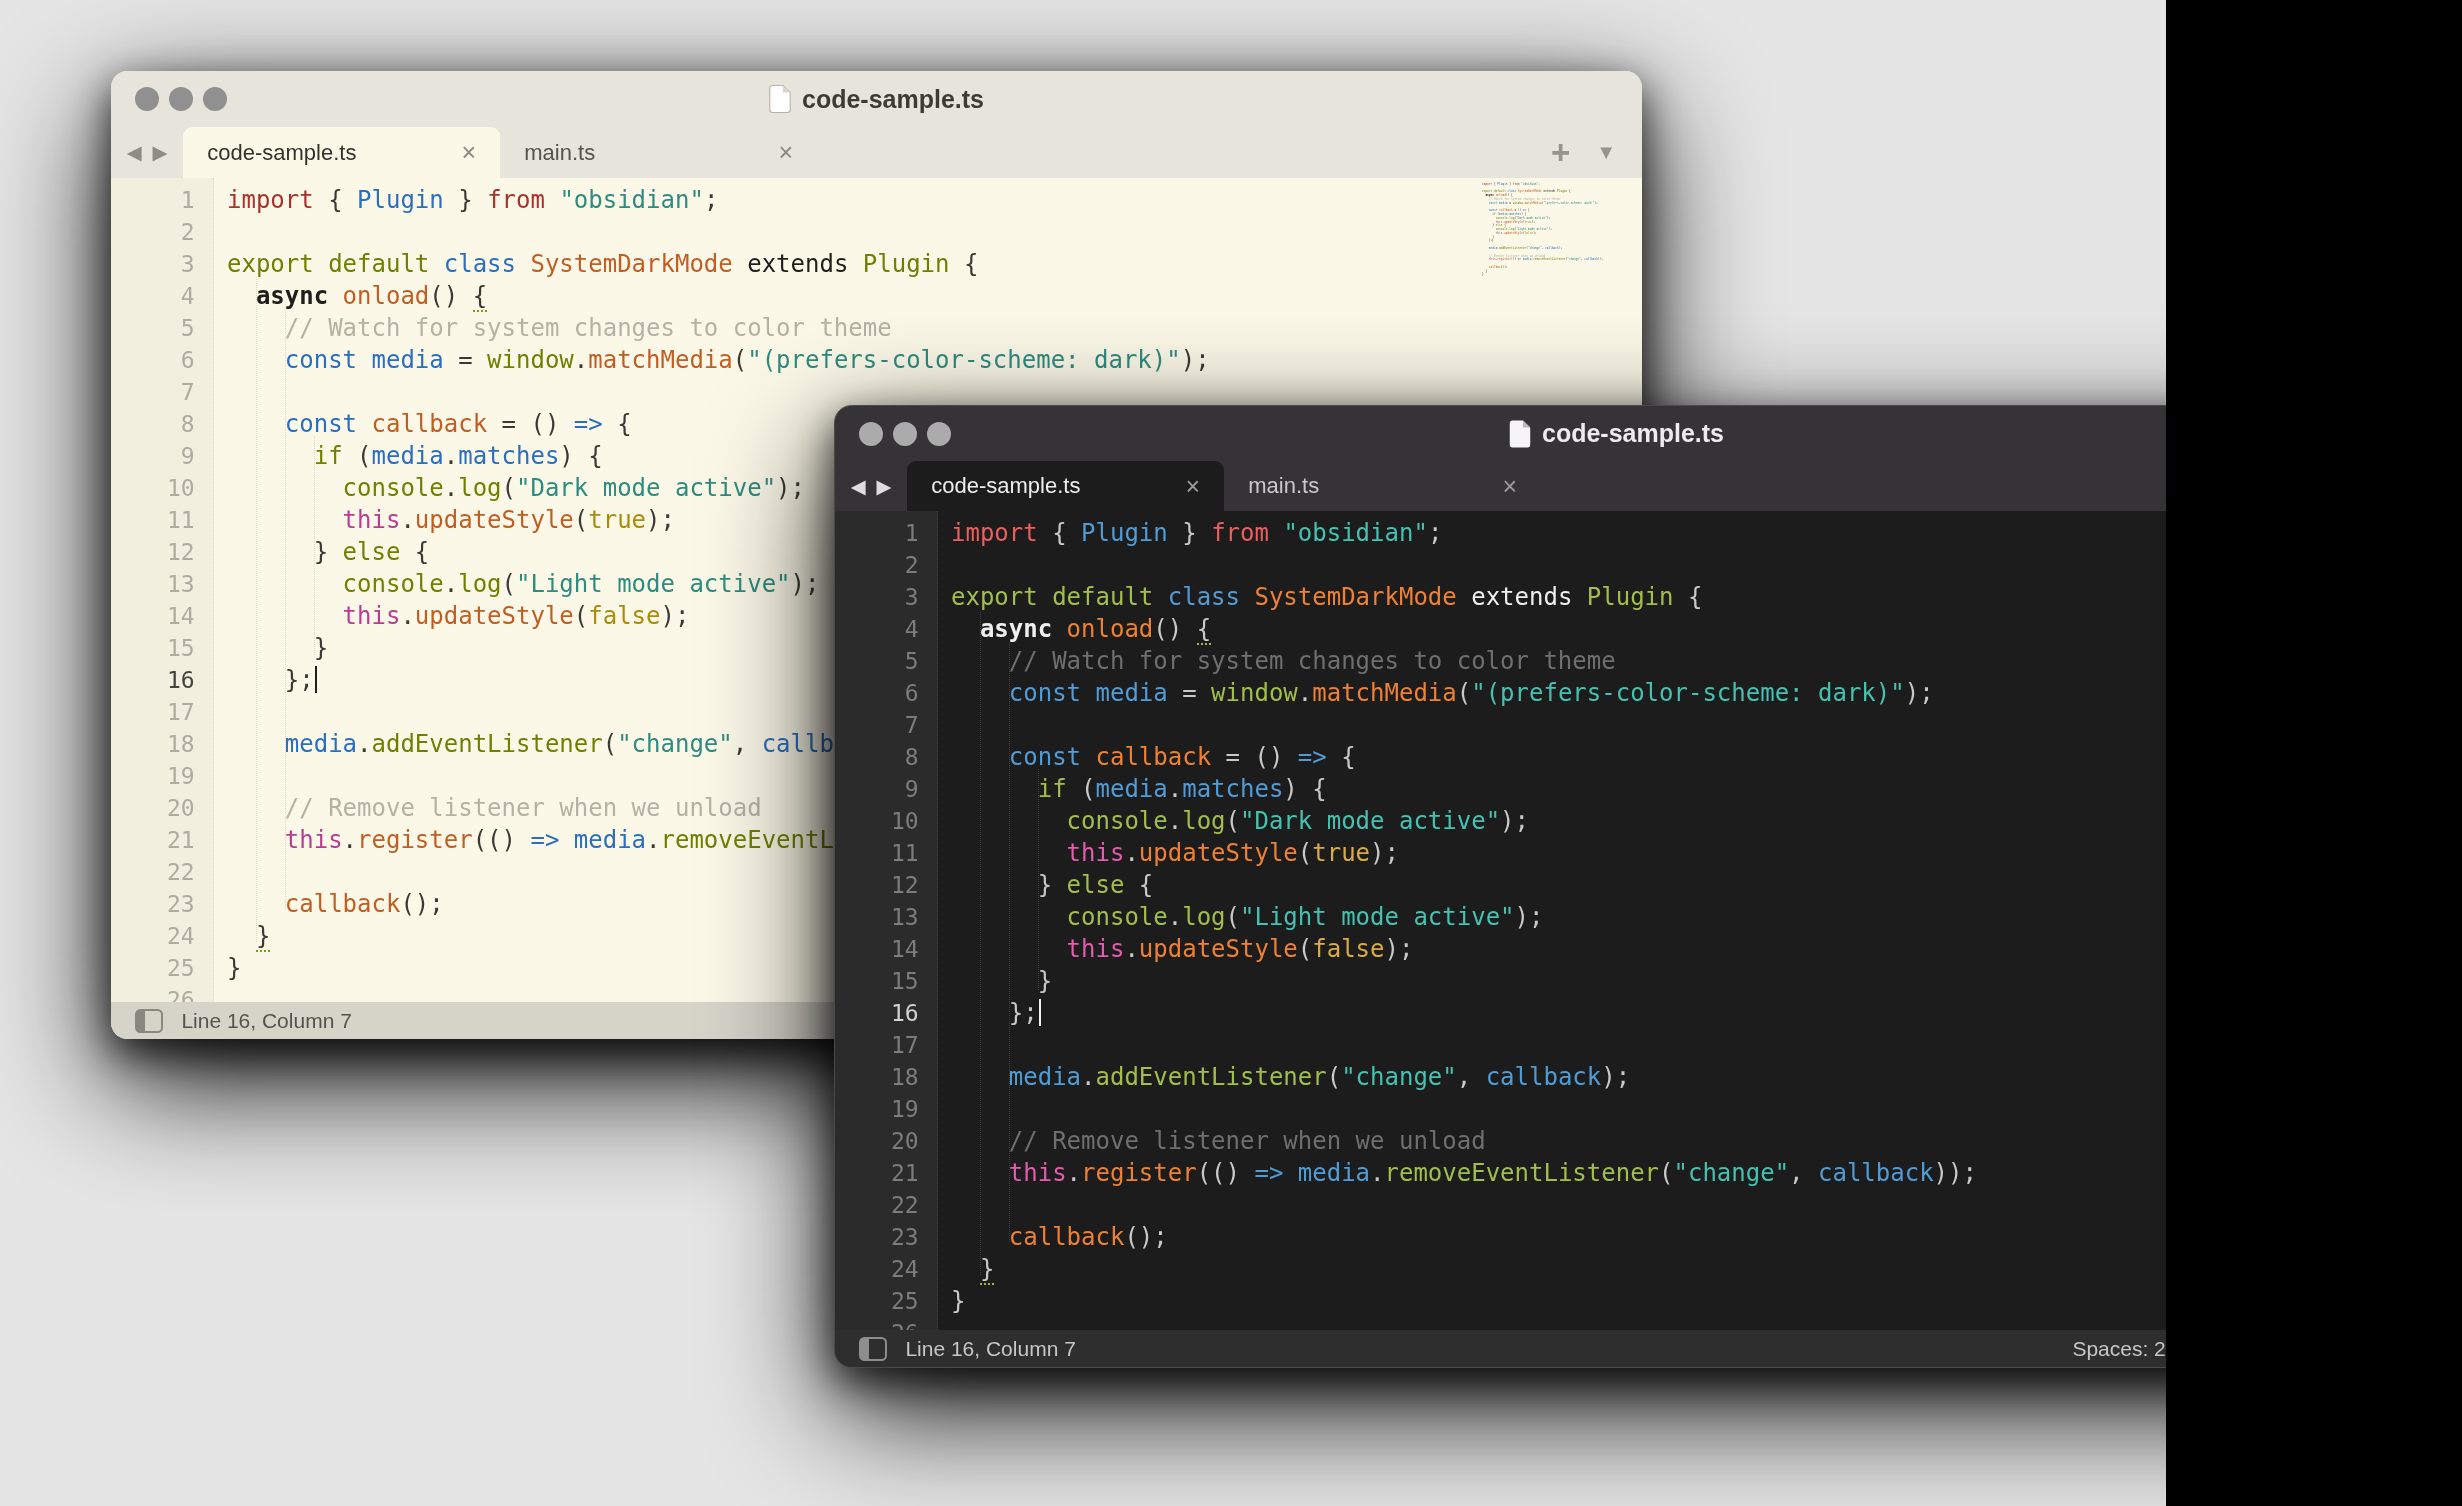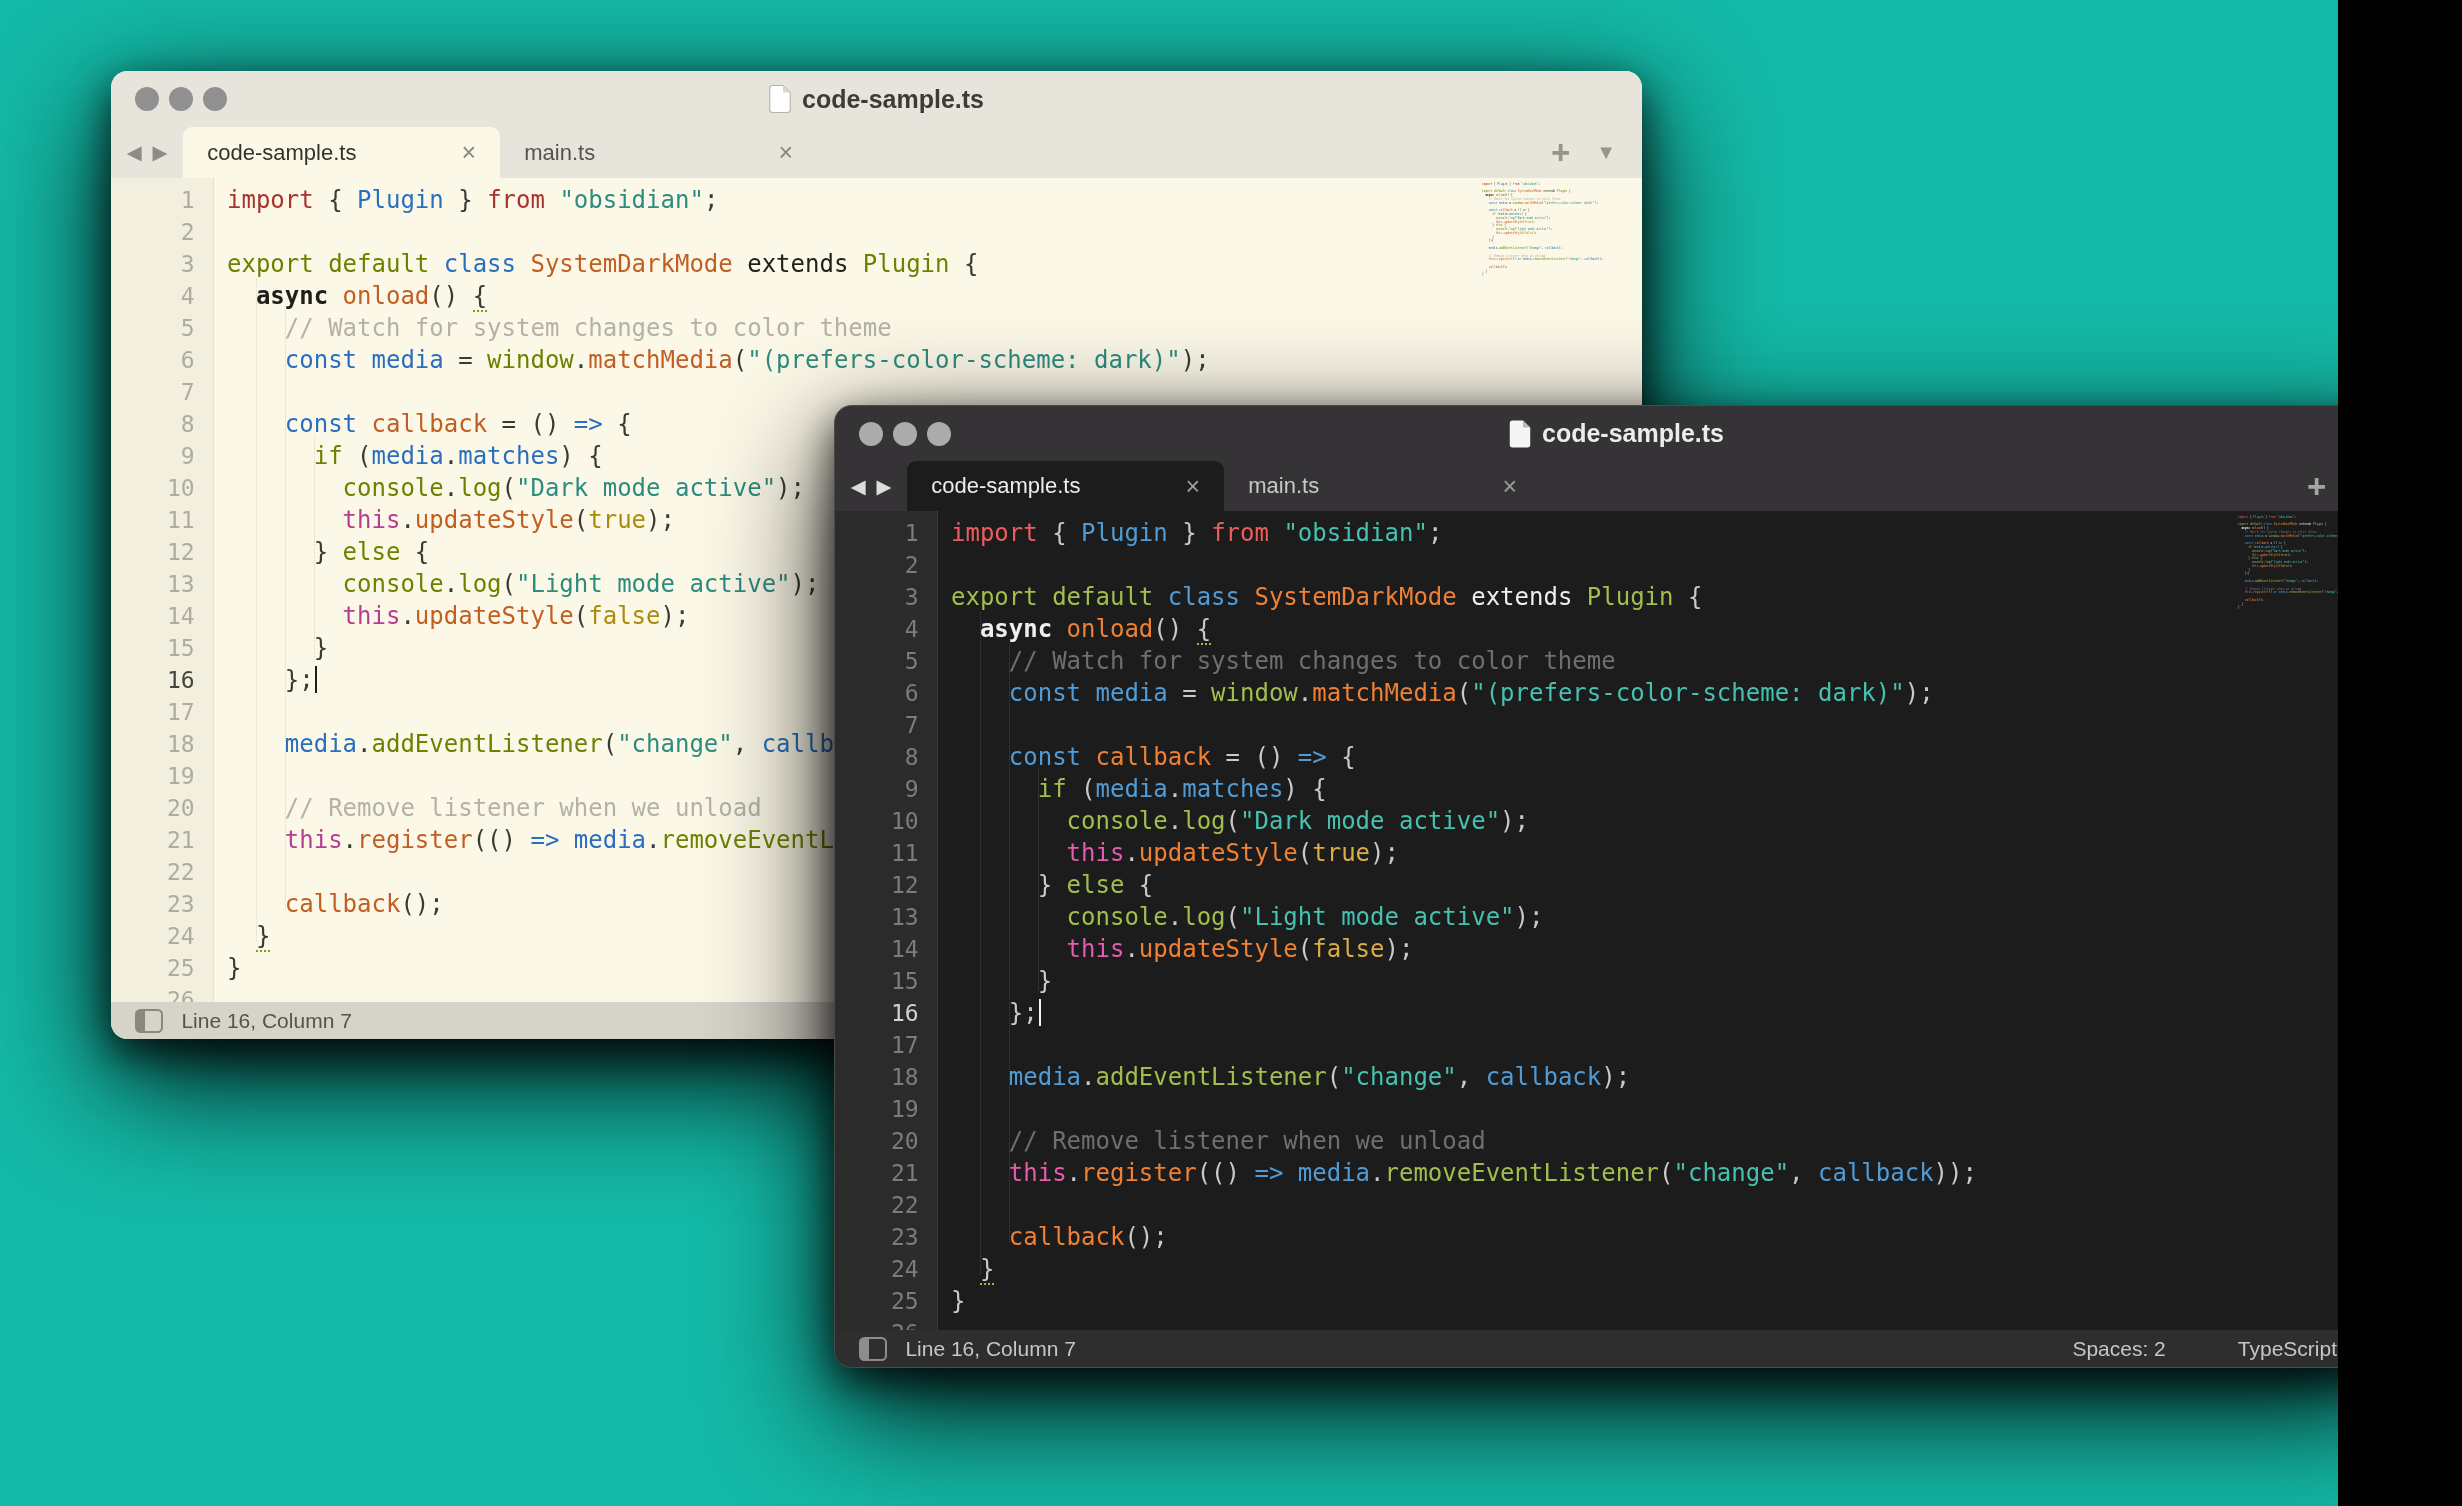--- a/index.html
+++ b/index.html
@@ -1,16 +1,16 @@
 <!DOCTYPE html>
 <html style="font-size:14.8px"><head>
 <meta charset="utf-8">
 <style>
   html,body{margin:0;padding:0;background:#000;}
-  .canvas{position:relative;width:2338px;height:1507px;background:#14b8a6;overflow:hidden;
+  .canvas{position:relative;width:2166px;height:1507px;background:#e5e5e5;overflow:hidden;
           font-family:"Liberation Sans",sans-serif;}
 
   
   .window{position:absolute;display:flex;flex-direction:column;border-radius:16.6px;overflow:hidden;
           box-shadow:0 42px 120px rgba(0,0,0,.95),0 14px 42px rgba(0,0,0,.75);}
   .win-light{left:111px;top:71px;width:1531px;height:968px;background:#FCF8E8;}
   .win-dark{left:835px;top:406px;width:1563px;height:961px;background:#1C1C1C;
             outline:0.9px solid #4a4a4a;outline-offset:-0.9px;}
 
   .titlebar{flex:none;display:flex;align-items:center;position:relative;}

